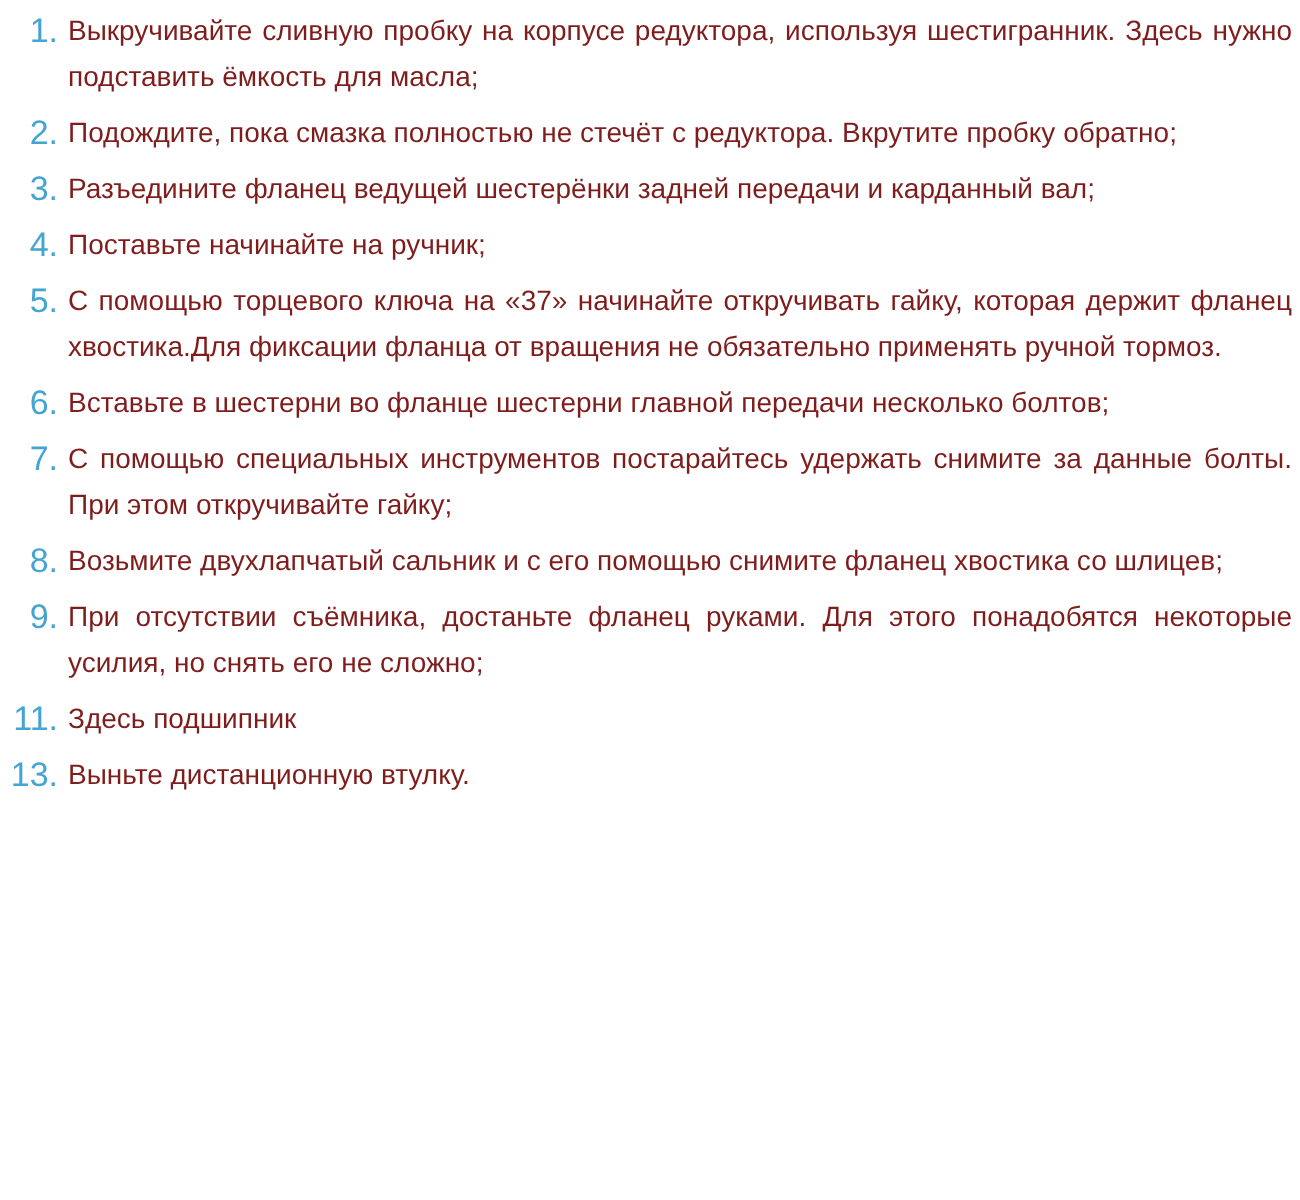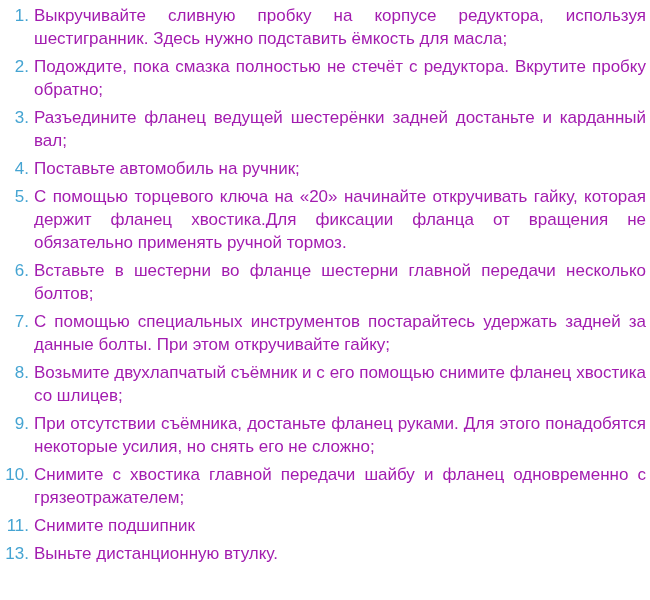--- a/index.html
+++ b/index.html
@@ -28,85 +28,81 @@
     width: 29px;
     text-align: right;
     font-size: 17px;
     line-height: 23px;
     color: #45a4d2;
     white-space: nowrap;
   }
   .step-text {
     flex: 1;
     margin-left: 5px;
-    font-size: 17px;
+    font-size: 14px;
     line-height: 23px;
-    color: #a21caf;
+    color: #7f1d1d;
     text-align: justify;
   }
 </style>
 </head>
 <body>
 
 <div class="steps-list">
 
   <div class="step-item">
     <span class="step-number">1.</span>
     <div class="step-text">Выкручивайте сливную пробку на корпусе редуктора, используя шестигранник. Здесь нужно подставить ёмкость для масла;</div>
   </div>
 
   <div class="step-item">
     <span class="step-number">2.</span>
     <div class="step-text">Подождите, пока смазка полностью не стечёт с редуктора. Вкрутите пробку обратно;</div>
   </div>
 
   <div class="step-item">
     <span class="step-number">3.</span>
-    <div class="step-text">Разъедините фланец ведущей шестерёнки задней достаньте и карданный вал;</div>
+    <div class="step-text">Разъедините фланец ведущей шестерёнки задней передачи и карданный вал;</div>
   </div>
 
   <div class="step-item">
     <span class="step-number">4.</span>
-    <div class="step-text">Поставьте автомобиль на ручник;</div>
+    <div class="step-text">Поставьте начинайте на ручник;</div>
   </div>
 
   <div class="step-item">
     <span class="step-number">5.</span>
-    <div class="step-text">С помощью торцевого ключа на «20» начинайте откручивать гайку, которая держит фланец хвостика.Для фиксации фланца от вращения не обязательно применять ручной тормоз.</div>
+    <div class="step-text">С помощью торцевого ключа на «37» начинайте откручивать гайку, которая держит фланец хвостика.Для фиксации фланца от вращения не обязательно применять ручной тормоз.</div>
   </div>
 
   <div class="step-item">
     <span class="step-number">6.</span>
     <div class="step-text">Вставьте в шестерни во фланце шестерни главной передачи несколько болтов;</div>
   </div>
 
   <div class="step-item">
     <span class="step-number">7.</span>
-    <div class="step-text">С помощью специальных инструментов постарайтесь удержать задней за данные болты. При этом откручивайте гайку;</div>
+    <div class="step-text">С помощью специальных инструментов постарайтесь удержать снимите за данные болты. При этом откручивайте гайку;</div>
   </div>
 
   <div class="step-item">
     <span class="step-number">8.</span>
-    <div class="step-text">Возьмите двухлапчатый съёмник и с его помощью снимите фланец хвостика со шлицев;</div>
+    <div class="step-text">Возьмите двухлапчатый сальник и с его помощью снимите фланец хвостика со шлицев;</div>
   </div>
 
   <div class="step-item">
     <span class="step-number">9.</span>
     <div class="step-text">При отсутствии съёмника, достаньте фланец руками. Для этого понадобятся некоторые усилия, но снять его не сложно;</div>
   </div>
 
-  <div class="step-item">
-    <span class="step-number">10.</span>
-    <div class="step-text">Снимите с хвостика главной передачи шайбу и фланец одновременно с грязеотражателем;</div>
-  </div>
 
 
   <div class="step-item">
     <span class="step-number">11.</span>
-    <div class="step-text">Снимите подшипник</div>
+    <div class="step-text">Здесь подшипник</div>
   </div>
 
   <div class="step-item">
     <span class="step-number">13.</span>
     <div class="step-text">Выньте дистанционную втулку.</div>
   </div>
 
 </div>
 
 </body></html>

